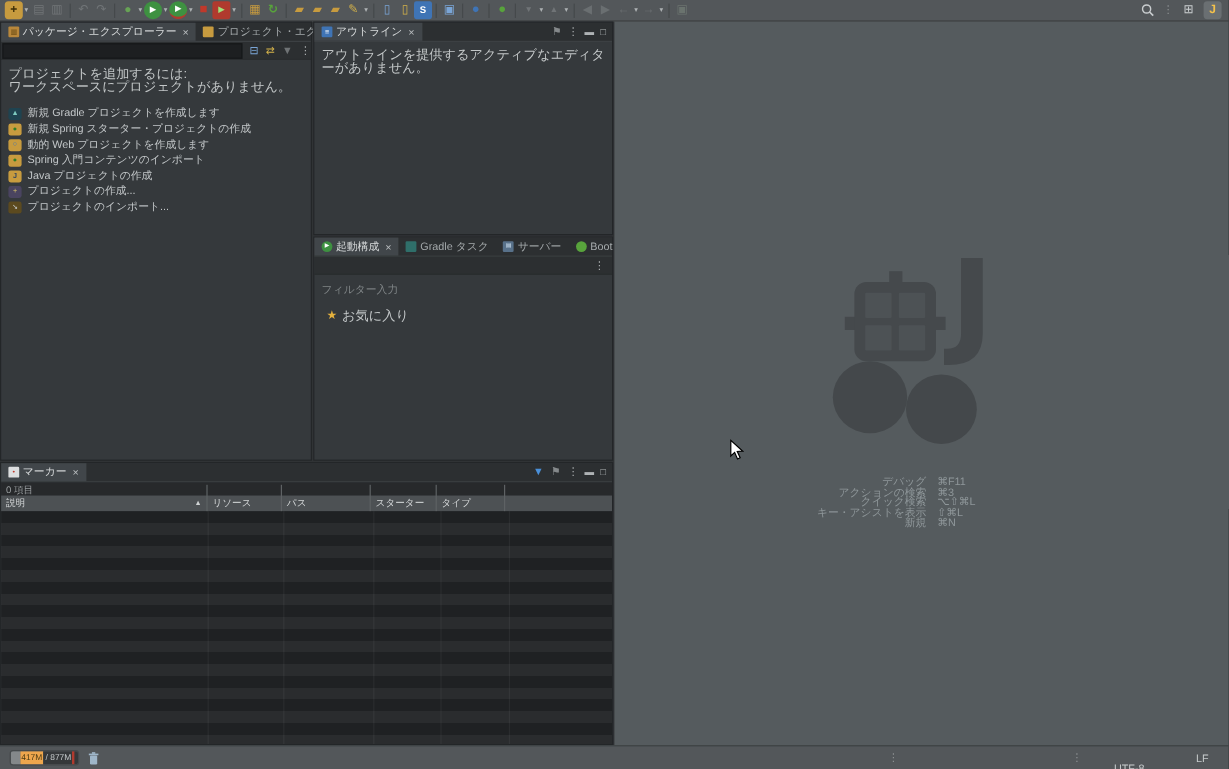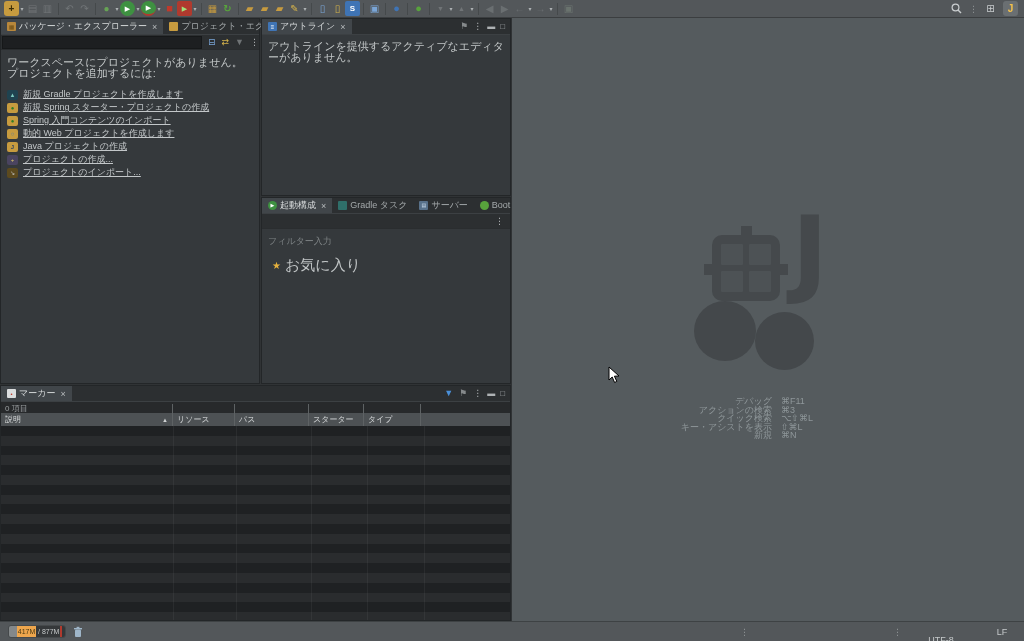--- a/index.html
+++ b/index.html
@@ -42,32 +42,32 @@
   .inline-filter { flex:0 0 200px; height:13px; background:#1d1f21; border:1px solid #161819; margin-left:1px; }
 
   
   #pkg { left:0; top:18px; width:260px; height:366px; }
   .pkg-content { padding:7px 6px; }
   .msg { font-size:11px; color:#c3c7c8; line-height:11px; }
   .links { margin-top:9px; }
   .link-row { display:flex; align-items:center; gap:5px; height:13px; margin-bottom:0; }
   .link-ico { width:11px; height:10px; border-radius:2px; display:inline-flex; align-items:center;
     justify-content:center; font-size:6px; line-height:1; flex:0 0 auto; }
-  .link-label { font-size:9px; color:#c3c7c9; text-decoration:underline; cursor:pointer; }
+  .link-label { font-size:9px; color:#c3c7c9; cursor:pointer; }
 
   
   #outline { left:261px; top:18px; width:250px; height:178px; }
   .outline-msg { padding:6px 6px; }
 
   
   #launch { left:261px; top:197px; width:250px; height:187px; }
   .filter-hint { font-size:9px; color:#7f8486; padding:6px 6px 0 6px; }
   .fav-row { display:flex; align-items:center; gap:4px; padding:8px 6px 0 10px; }
   .star { color:#e5b13d; font-size:10px; line-height:1; }
-  .fav-label { font-size:15px; color:#c3c7c8; }
+  .fav-label { font-size:11px; color:#c3c7c8; }
 
   
   #markers { left:0; top:385px; width:511px; height:236px; display:flex; flex-direction:column; }
   .info-row { height:11px; background:#27292b; font-size:8px; color:#9b9fa1; padding:1px 4px; }
   .hdr { height:13px; background:#4d5154; display:flex; align-items:center; font-size:8px; color:#d4d7d8; }
   .hdr-cell { display:flex; align-items:center; height:100%; padding:16px 4px; border-right:1px solid #5e6264;
     white-space:nowrap; overflow:hidden; }
   .hdr-cell .sort { display:none; font-size:6px; margin-left:auto; padding-left:4px; color:#cfd2d3; }
   .hdr-cell[data-sorted="true"] .sort { display:inline; }
   .rows { flex:1; position:relative; background:repeating-linear-gradient(180deg,
@@ -352,47 +352,47 @@
       <span class="inline-filter"></span>
       <div class="actions">
 
       <span class="iconrow-ico" style="color:#7aa5d6">⊟</span>
           <span class="iconrow-ico" style="color:#d4b24a">⇄</span>
           <span class="iconrow-ico" style="color:#6f7375">▼</span>
           <span class="iconrow-ico" style="color:#aeb2b4">⋮</span>
         </div>
     </div>
     <div class="pkg-content">
+      <div class="msg">プロジェクトを追加するには:</div>
       <div class="msg">ワークスペースにプロジェクトがありません。</div>
-      <div class="msg">プロジェクトを追加するには:</div>
       <div class="links">
 
       <div class="link-row">
           <span class="link-ico" style="background:#1f4350;color:#7ecbc0">
               <span>▲</span>
             </span>
           <a class="link-label">新規 Gradle プロジェクトを作成します</a>
         </div>
           <div class="link-row">
           <span class="link-ico" style="background:#c79b3f;color:#2f7d26">
               <span>●</span>
             </span>
           <a class="link-label">新規 Spring スターター・プロジェクトの作成</a>
         </div>
           <div class="link-row">
+          <span class="link-ico" style="background:#c79b3f;color:#3f74b5">
+              <span>○</span>
+            </span>
+          <a class="link-label">動的 Web プロジェクトを作成します</a>
+        </div>
+          <div class="link-row">
           <span class="link-ico" style="background:#c79b3f;color:#2f7d26">
               <span>●</span>
             </span>
           <a class="link-label">Spring 入門コンテンツのインポート</a>
-        </div>
-          <div class="link-row">
-          <span class="link-ico" style="background:#c79b3f;color:#3f74b5">
-              <span>○</span>
-            </span>
-          <a class="link-label">動的 Web プロジェクトを作成します</a>
         </div>
           <div class="link-row">
           <span class="link-ico" style="background:#c79b3f;color:#33465e;font-weight:bold">
               <span>J</span>
             </span>
           <a class="link-label">Java プロジェクトの作成</a>
         </div>
           <div class="link-row">
           <span class="link-ico" style="background:#4a4460;color:#d8c56a">
               <span>+</span>

